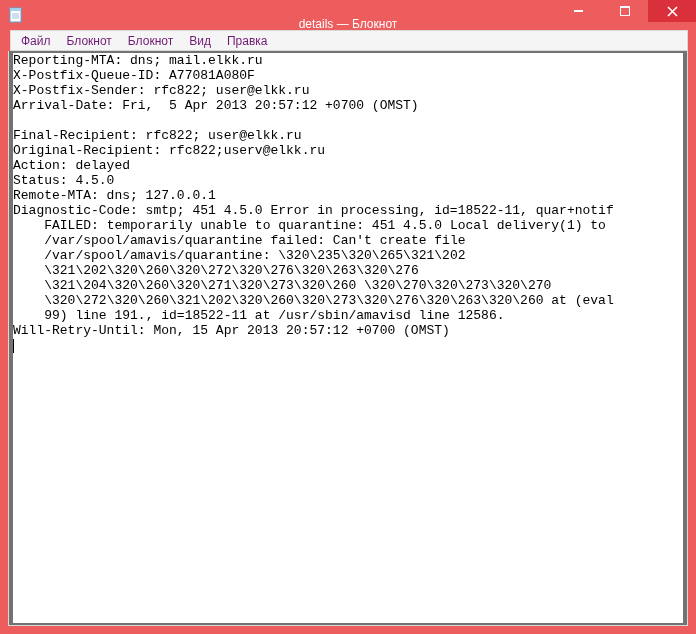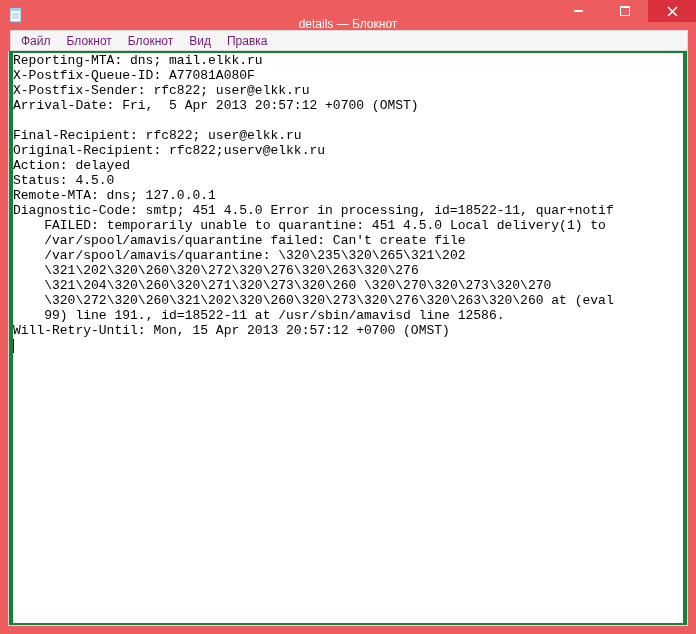--- a/index.html
+++ b/index.html
@@ -79,21 +79,21 @@
   .menu-item {
     padding: 2px 8px;
     cursor: default;
   }
   .content-frame {
     position: absolute;
     top: 51px;
     left: 8px;
     right: 8px;
     bottom: 8px;
-    background: #15803d;
+    background: #737373;
     border: 1px solid #d9d9d9;
     border-top: none;
     box-sizing: border-box;
     padding: 2px 4px;
   }
   .editor {
     width: 100%;
     height: 100%;
     border: none;
     outline: none;

